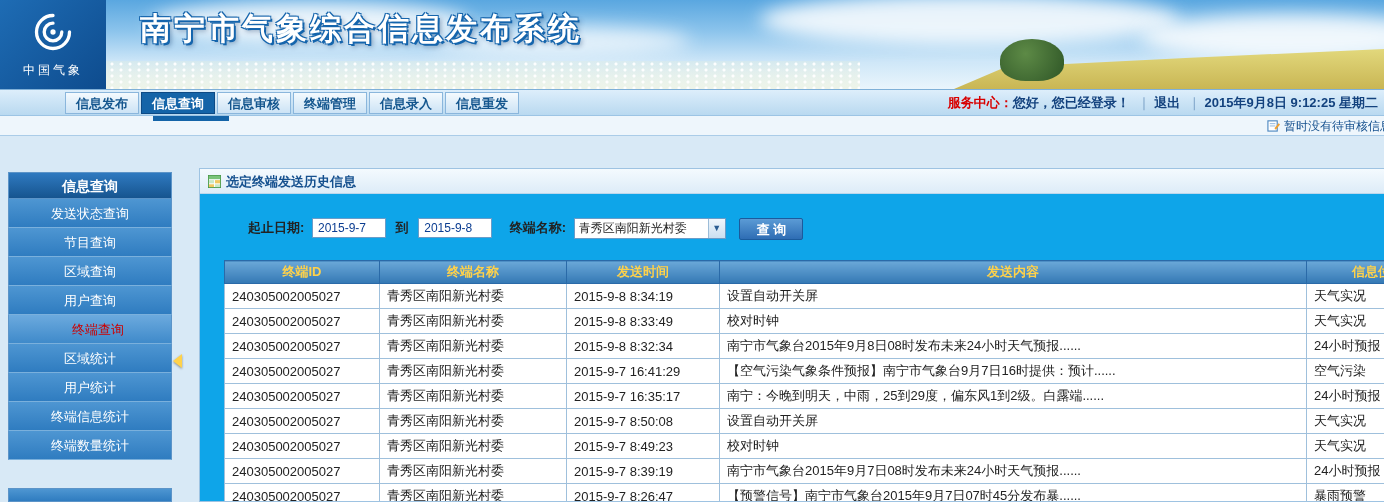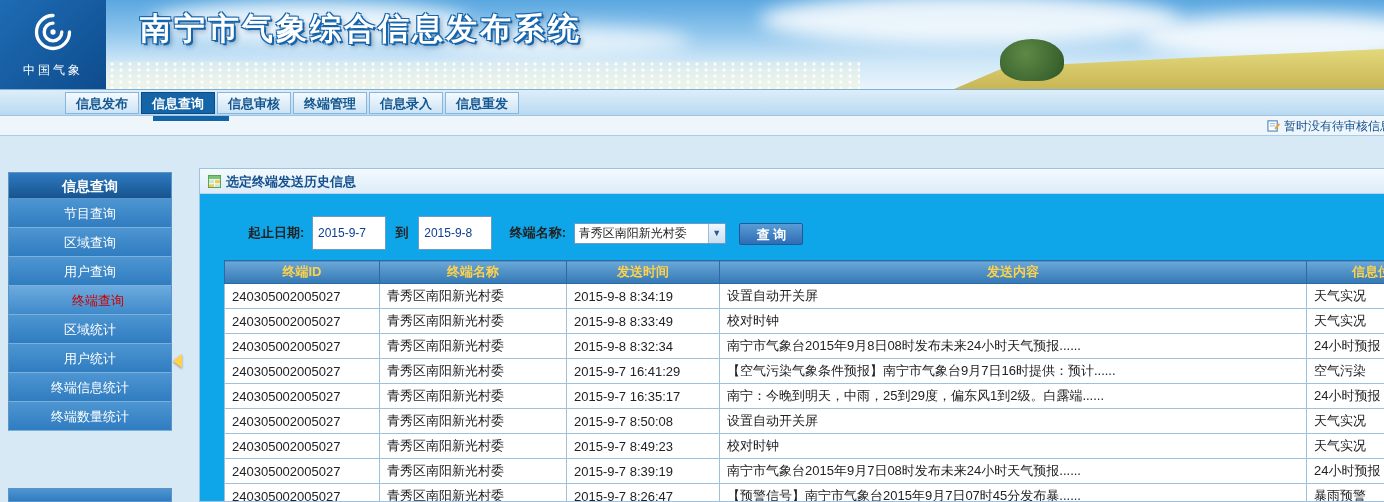--- a/index.html
+++ b/index.html
@@ -78,21 +78,21 @@
 
   
   .panel { position:absolute; left:199px; top:32px; width:1198px; height:334px;
     background:#0ea5e9; border:1px solid #9ec3e2; overflow:hidden; }
   .panel-title { height:25px; line-height:25px; padding-left:8px; font-size:13px; font-weight:bold; color:#15508e;
     background:linear-gradient(180deg,#f4fafe,#ddecf8); border-bottom:1px solid #bcd7ec; }
   .panel-title svg { vertical-align:-2px; margin-right:5px; }
 
   .filter-row { margin:22px 0 0 48px; height:26px; line-height:24px; font-size:13px; color:#222; white-space:nowrap; }
   .filter-row label { font-weight:bold; margin-right:4px; }
-  .txt-input { width:74px; height:34px; border:1px solid #6a9cc8; font-size:12px; color:#0b3d91;
+  .txt-input { width:74px; height:20px; border:1px solid #6a9cc8; font-size:12px; color:#0b3d91;
     padding:0 5px; font-family:inherit; }
   .to-label { margin:0 6px; font-weight:bold; }
   .term-label { margin-left:14px; }
   .select { display:inline-block; position:relative; width:152px; height:21px; line-height:19px;
     border:1px solid #6a9cc8; background:#fff; vertical-align:middle; cursor:pointer; font-size:12px; color:#222;
     padding:0 18px 0 4px; }
   .select::after { content:"▼"; position:absolute; right:0; top:0; width:16px; height:19px; line-height:19px;
     font-size:9px; text-align:center; color:#2a5c92; background:linear-gradient(180deg,#f0f6fc,#cadff0);
     border-left:1px solid #9cbcd8; }
   .btn { display:inline-block; margin-left:10px; width:64px; height:22px; line-height:22px; text-align:center;
@@ -127,39 +127,45 @@
         </g>
         <circle cx="20" cy="20" r="2.4" fill="#ffffff"></circle>
       </svg>
       <div class="logo-text">中国气象</div>
     </div>
     <div class="site-title">南宁市气象综合信息发布系统</div>
   </div>
 
   <div class="navbar">
     <div class="tabs"><div class="tab">信息发布</div><div class="tab active">信息查询</div><div class="tab">信息审核</div><div class="tab">终端管理</div><div class="tab">信息录入</div><div class="tab">信息重发</div></div>
+    <div class="nav-right">
+      <span class="svc">服务中心：</span><span class="greet">您好，您已经登录！</span>
+      <span class="sep">｜</span><a class="logout">退出</a>
+      <span class="sep">｜</span><span class="datetime">2015年9月8日  9:12:25  星期二</span>
+    </div>
   </div>
 
   <div class="breadcrumb-bar">
     <div class="tab-ext"></div>
     <span class="notice">
       <svg width="13" height="13" viewBox="0 0 14 14">
         <rect x="1" y="2" width="10" height="11" fill="#ffffff" stroke="#4a86c0" stroke-width="1.2"></rect>
         <line x1="3" y1="5" x2="9" y2="5" stroke="#8ab4dc" stroke-width="1"></line>
         <line x1="3" y1="7.5" x2="9" y2="7.5" stroke="#8ab4dc" stroke-width="1"></line>
         <path d="M8 10 L12.5 4.5 L14 6 L9.5 11.5 Z" fill="#f0a030"></path>
       </svg><span>暂时没有待审核信息</span>
     </span>
   </div>
 
   <div class="content">
 
     <div class="sidebar">
       <div class="side-title">信息查询</div>
       <div class="side-menu">
+          <div class="side-item">发送状态查询</div>
           <div class="side-item">节目查询</div>
           <div class="side-item">区域查询</div>
           <div class="side-item">用户查询</div>
           <div class="side-item active">终端查询</div>
           <div class="side-item">区域统计</div>
           <div class="side-item">用户统计</div>
           <div class="side-item">终端信息统计</div>
           <div class="side-item">终端数量统计</div>
         </div>
     </div>

